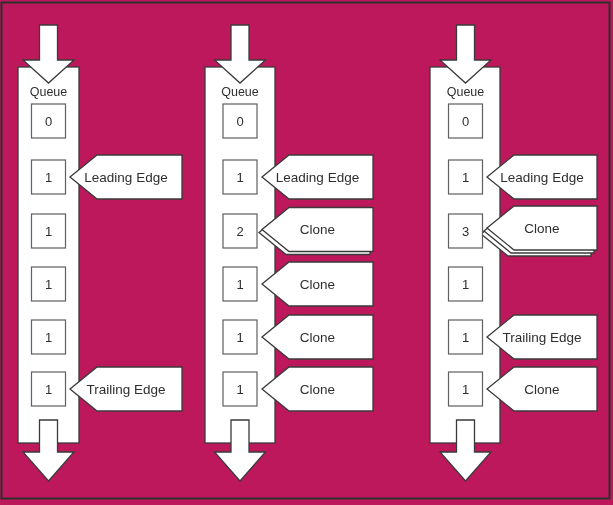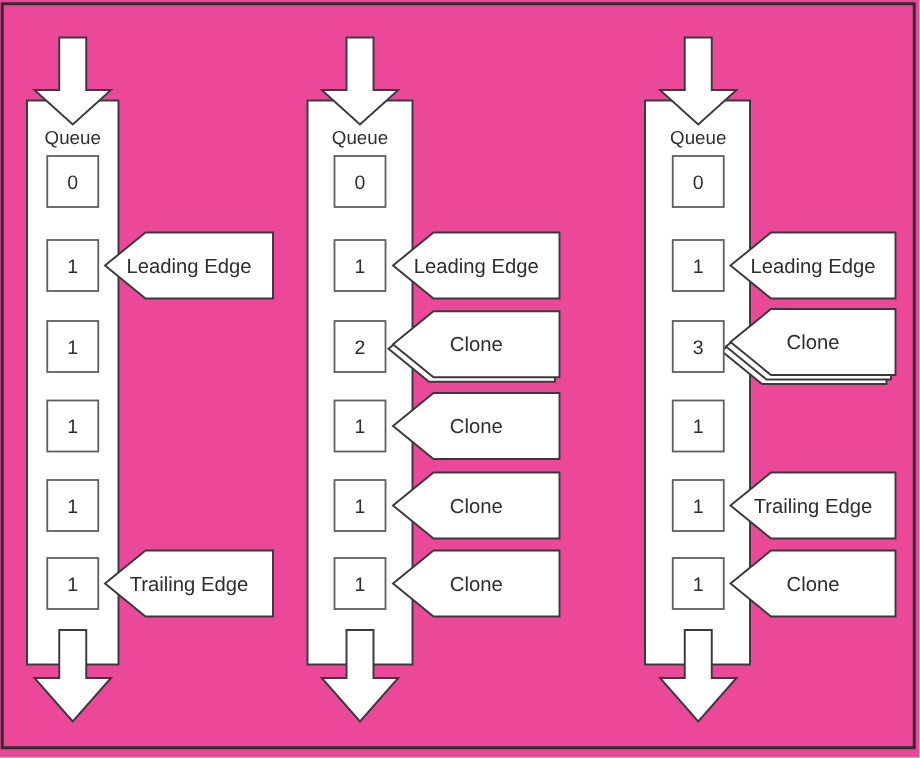--- a/index.html
+++ b/index.html
@@ -5,21 +5,21 @@
   html, body {
     margin: 0;
     padding: 0;
     background: #ffffff;
     font-family: "Liberation Sans", sans-serif;
   }
   #stage {
     position: relative;
     width: 613px;
     height: 505px;
-    background: #ec4899;
+    background: #be185d;
     overflow: hidden;
   }
   svg { display: block; }
   text {
     font-family: "Liberation Sans", "DejaVu Sans", sans-serif;
     fill: #2e2e2e;
   }
 </style>
 </head>
 <body>

